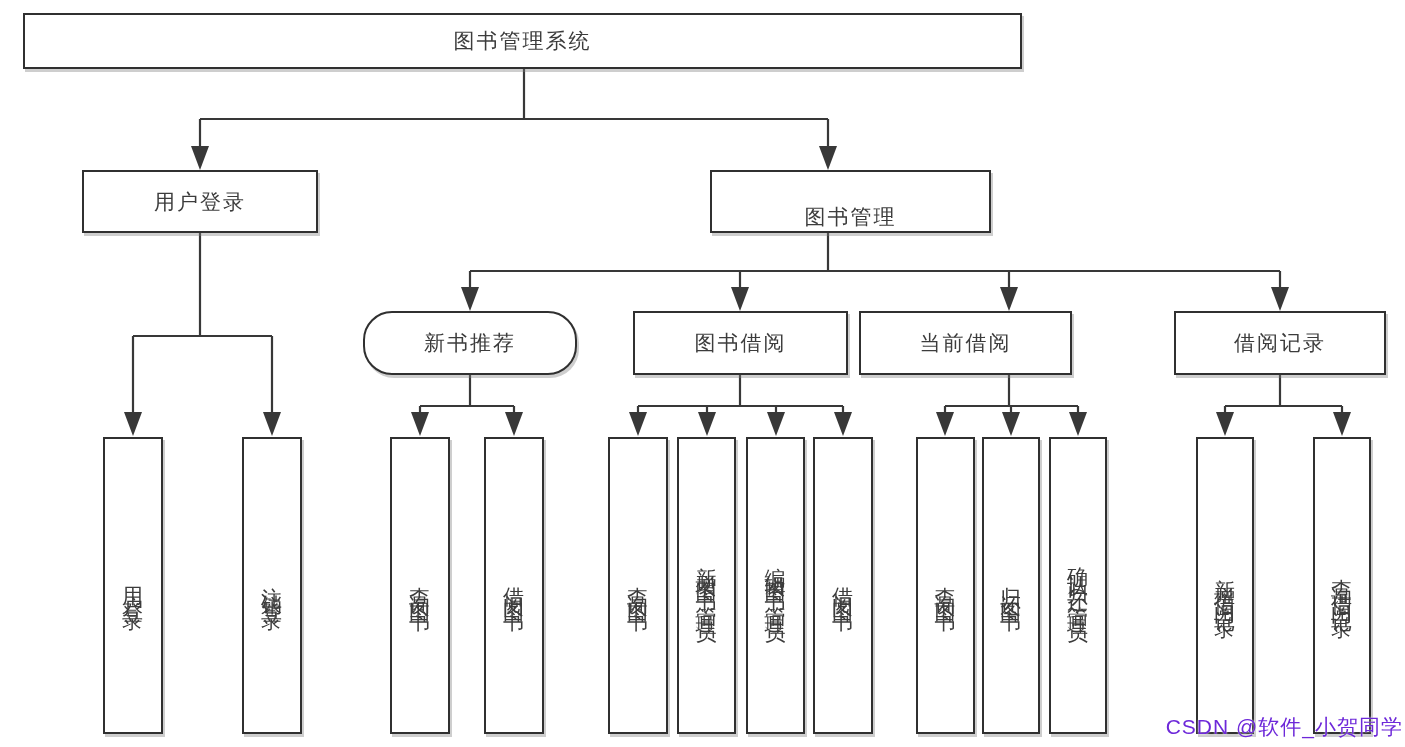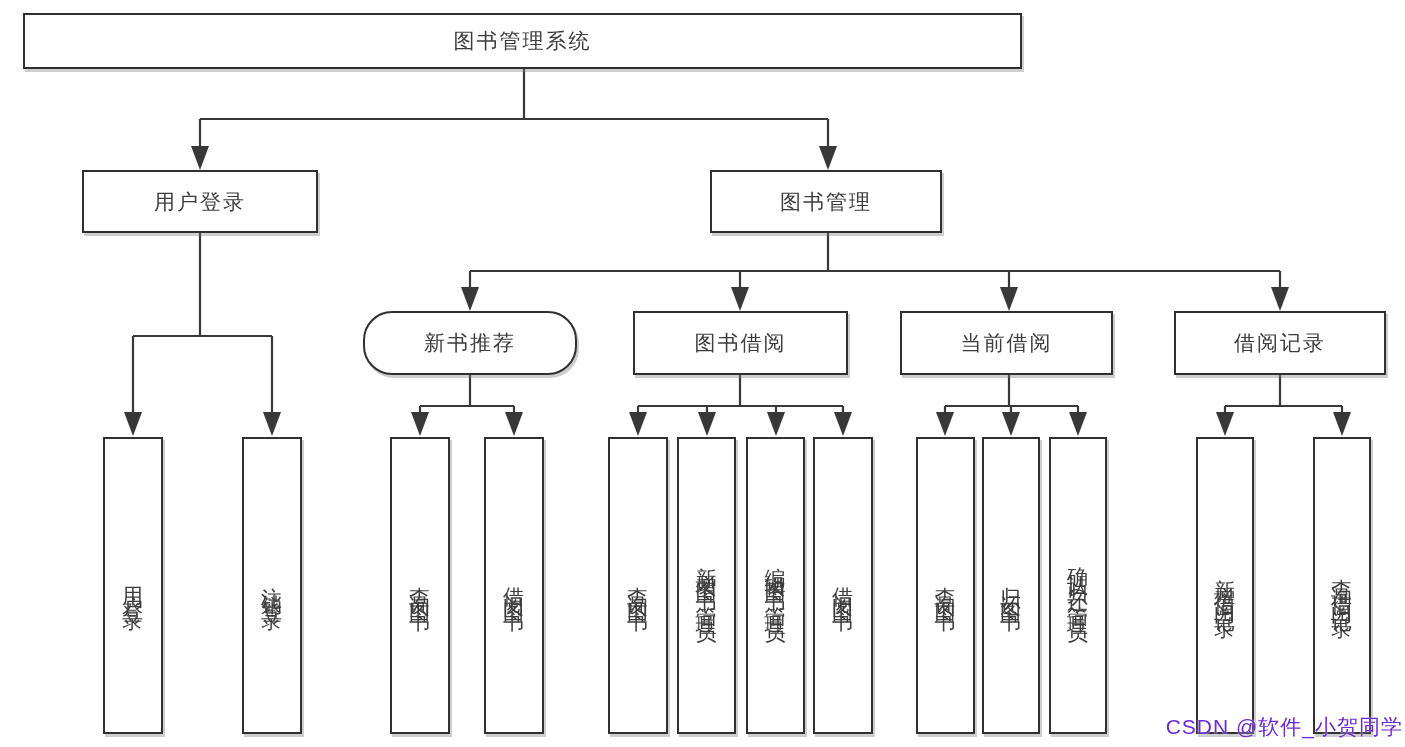--- a/index.html
+++ b/index.html
@@ -16,26 +16,26 @@
   }
   .hlabel { font-size:21px; letter-spacing:2px; white-space:nowrap; }
   .vlabel {
     writing-mode:vertical-rl; text-orientation:mixed;
     font-size:21px; letter-spacing:8px; line-height:1;
   }
   
   .n-root   { left:23px;  top:13px;  width:999px; height:56px; }
   
   .n-login  { left:82px;  top:170px; width:236px; height:63px; }
-  .n-mgmt   { left:710px; top:170px; width:232px; height:63px; }
+  .n-mgmt   { left:710px; top:170px; width:281px; height:63px;align-items:flex-end; }
   
   .lv3      { top:311px; height:64px; }
   .n-new    { left:363px;  width:214px;border-radius:29px; }
   .n-borrow { left:633px;  width:215px; }
-  .n-cur    { left:900px;  width:213px; }
+  .n-cur    { left:859px;  width:213px; }
   .n-rec    { left:1174px; width:212px; }
   
   .leaf     { top:437px; height:297px; }
   .f-login  { left:103px;  width:60px; }
   .f-logout { left:242px;  width:60px; }
   .f-nq     { left:390px;  width:60px; }
   .f-nb     { left:484px;  width:60px; }
   .f-bq     { left:608px;  width:60px; }
   .f-ba     { left:677px;  width:59px; }
   .f-be     { left:746px;  width:59px; }

